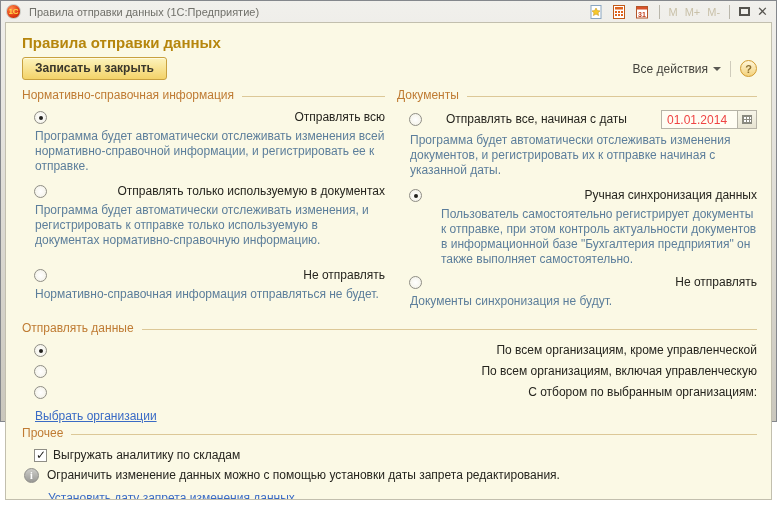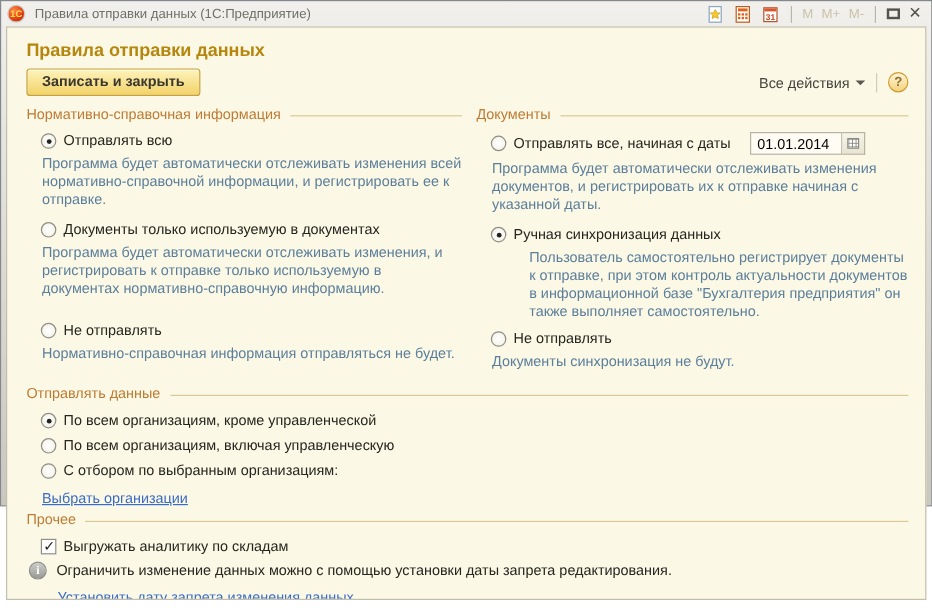--- a/index.html
+++ b/index.html
@@ -49,33 +49,33 @@
   .group-head { display:flex; align-items:center; gap:8px; }
   .group-title { font-size:12px; color:#bf7b33; white-space:nowrap; }
   .group-rule { flex:1; height:1px; background:#dcc897; margin-top:2px; }
   .group-body { padding:8px 0 0 12px; }
 
   .two-col { display:flex; gap:12px; margin-top:8px; }
   .col-left { width:363px; flex:none; }
   .col-right { flex:1; }
 
   .radio-row { display:flex; align-items:center; gap:6px; margin-bottom:4px;
-               font-size:12px; color:#26251f; line-height:15px; cursor:default; }
+               font-size:12px; color:#26251f; line-height:15px; cursor:default;justify-content:space-between; }
   .rb { width:13px; height:13px; flex:none; border-radius:50%; border:1px solid #8f8e86;
         background:radial-gradient(#ffffff,#f1efe3); position:relative; }
   .rb.checked::after { content:""; position:absolute; left:3.5px; top:3.5px;
         width:4px; height:4px; border-radius:50%; background:#23221e; }
 
   .desc { font-size:12px; line-height:15px; color:#5c7e9b; margin:4px 0 10px 1px; max-width:355px; }
   .desc.mb-lg { margin-bottom:20px; }
   .desc.mb-sm { margin-bottom:8px;margin-left:32px; }
 
   .date-field { display:flex; margin-left:10px; }
   .date-input { width:77px; height:19px; border:1px solid #b6b3a7; background:#fffdf3;
-                color:#000000; font-size:12px; padding:2px 5px; font-family:inherit; }
+                color:#ef4444; font-size:12px; padding:2px 5px; font-family:inherit; }
   .date-btn { width:19px; height:19px; border:1px solid #b6b3a7; border-left:none;
               background:linear-gradient(#f7f5e8,#e7e4d2);
               display:flex; align-items:center; justify-content:center; cursor:default; }
   .grid-ic { width:10px; height:9px; border:1px solid #8a8a80; background-color:#fff;
              background-image:linear-gradient(to right,#8a8a80 1px,transparent 1px),
                               linear-gradient(to bottom,#8a8a80 1px,transparent 1px);
              background-size:3px 3px; }
 
   .full-group { margin-top:2px; }
   .g3 .radio-row { margin-bottom:6px; }
@@ -166,21 +166,21 @@
         </div>
         <div class="group-body">
           <div class="radio-row">
             <span class="rb checked"></span>
             <span>Отправлять всю</span>
           </div>
           <div class="desc">Программа будет автоматически отслеживать изменения всей нормативно-справочной информации, и регистрировать ее к отправке.</div>
 
           <div class="radio-row">
             <span class="rb"></span>
-            <span>Документы только используемую в документах</span>
+            <span>Отправлять только используемую в документах</span>
           </div>
           <div class="desc mb-lg">Программа будет автоматически отслеживать изменения, и регистрировать к отправке только используемую в документах нормативно-справочную информацию.</div>
 
           <div class="radio-row">
             <span class="rb"></span>
             <span>Не отправлять</span>
           </div>
           <div class="desc">Нормативно-справочная информация отправляться не будет.</div>
         </div>
       </div>

